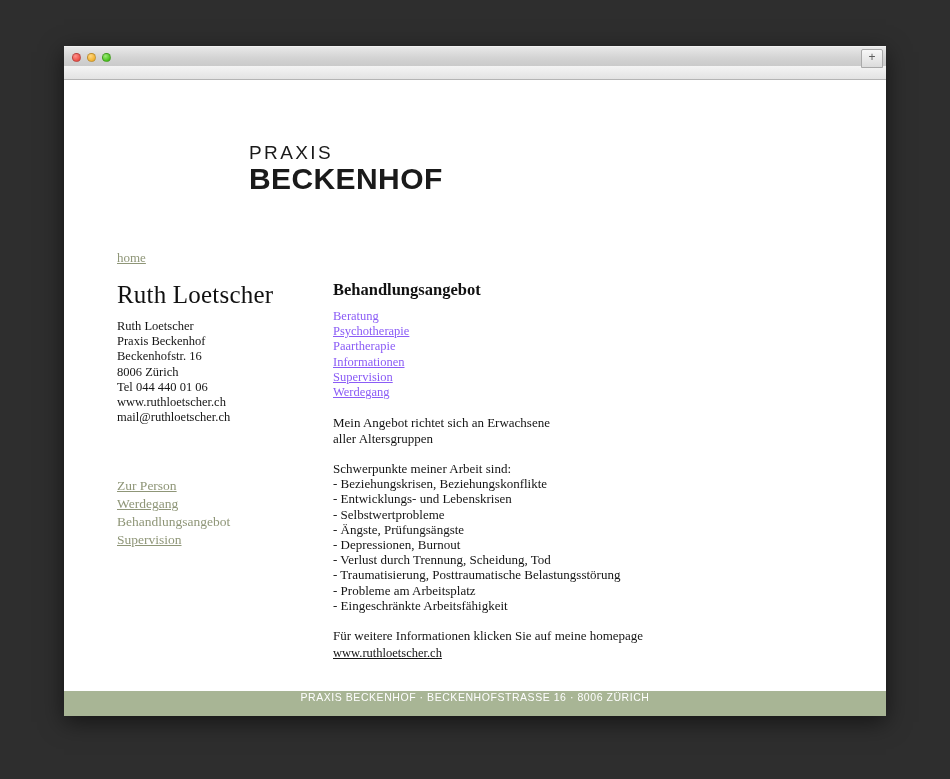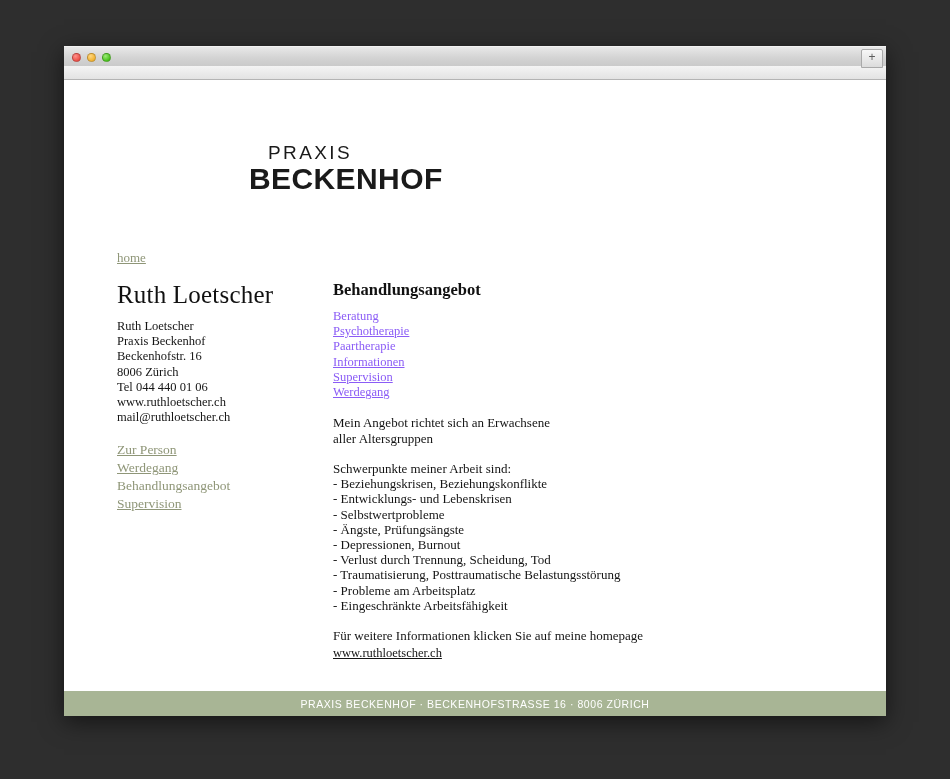--- a/index.html
+++ b/index.html
@@ -88,21 +88,20 @@
     left: 185px;
     top: 62px;
     font-family: "Liberation Sans", sans-serif;
     color: #1a1a1a;
   }
   .logo-top {
     font-size: 19px;
     letter-spacing: 2.4px;
     line-height: 21px;
     font-weight: 400;
-    margin-left: 19px;
   }
   .logo-bottom {
     font-size: 30px;
     font-weight: bold;
     letter-spacing: 0.4px;
     line-height: 32px;
   }
 
   .nav-home {
     position: absolute;
@@ -127,21 +126,21 @@
     line-height: 30px;
     margin-bottom: 9px;
     letter-spacing: 0.2px;
   }
   .addr-line {
     font-size: 12.5px;
     line-height: 15.2px;
     color: #141414;
   }
   .side-links {
-    margin-top: 16px;
+    margin-top: 52px;
   }
   .side-link {
     display: block;
     font-size: 13.5px;
     line-height: 18px;
     color: #8f9678;
     text-decoration: underline;
     cursor: pointer;
   }
   .side-link.current {
@@ -189,21 +188,20 @@
   }
 
   
   .footer {
     position: absolute;
     left: 0; right: 0;
     bottom: 0;
     height: 25px;
     background: #a8b595;
     display: flex;
-    align-items: center;
     justify-content: center;
   }
   .footer-text {
     font-family: "Liberation Sans", sans-serif;
     font-size: 10.5px;
     letter-spacing: 0.55px;
     color: #ffffff;
   }
 </style>
 </head>

